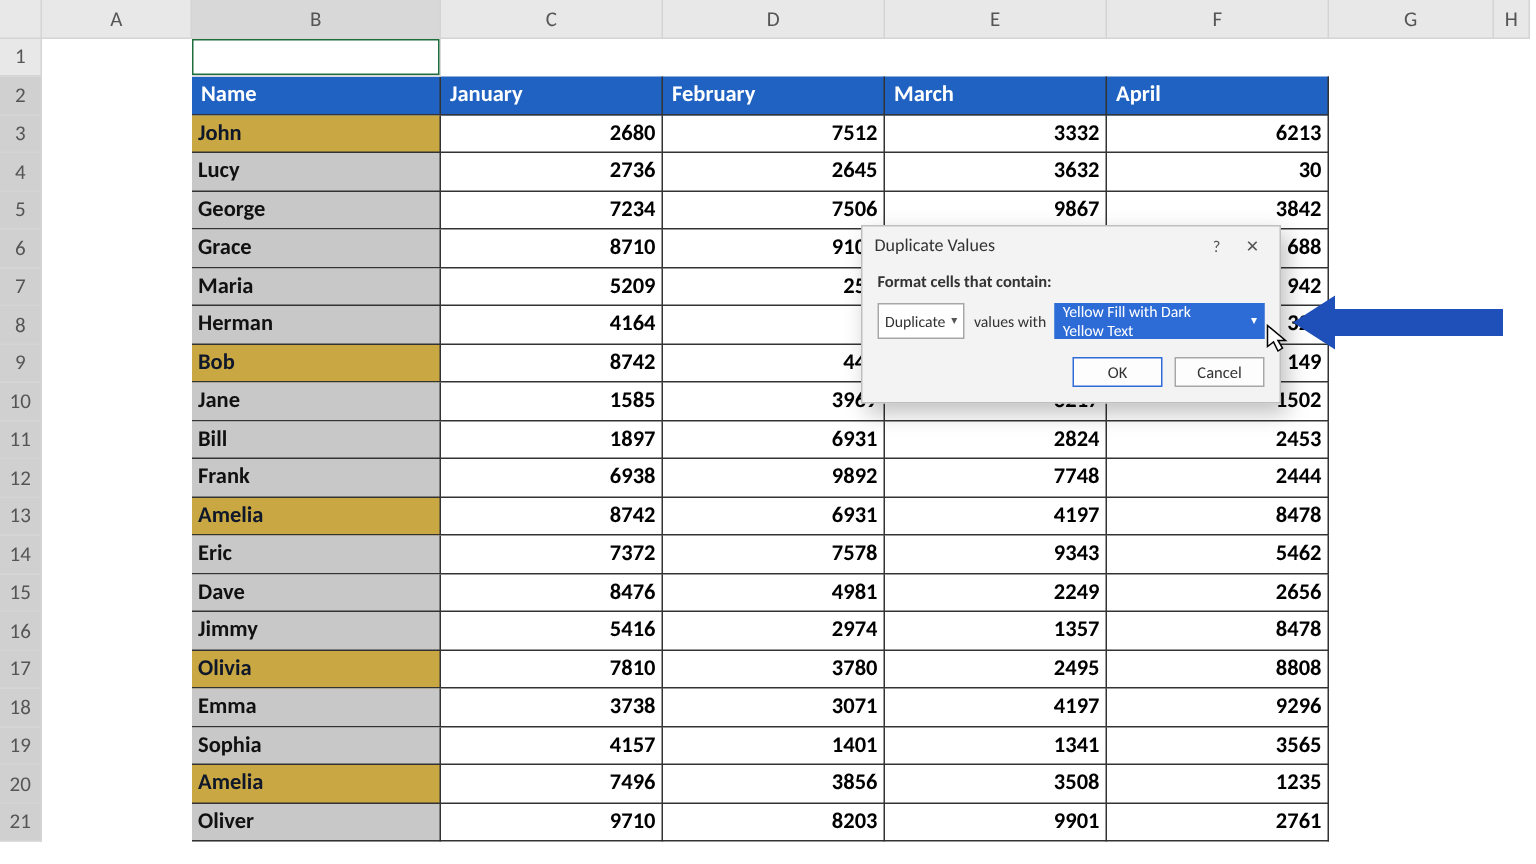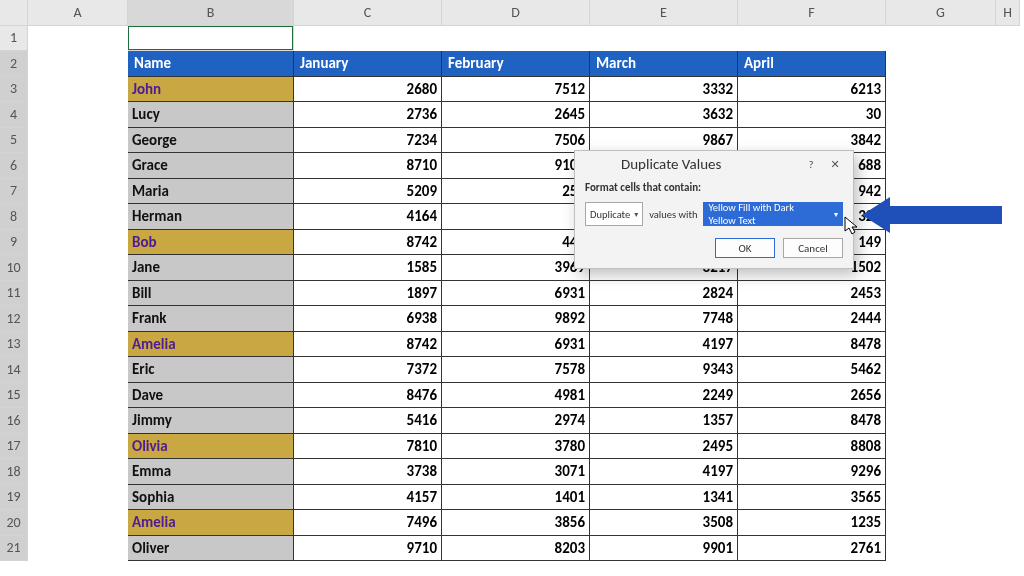--- a/index.html
+++ b/index.html
@@ -46,21 +46,21 @@
   border-bottom: 1px solid #d9d9d9;
   padding: 0 4px;
   display: flex;
   align-items: center;
   overflow: hidden;
   white-space: nowrap;
 }
 .cell.light { background: #fff; border-right: none; border-bottom: none; }
 .cell.num { justify-content: flex-end; font-weight: 600; }
 .cell.name { font-weight: 700; background: #c8c8c8; color: #111; border: 1px solid #333; border-top: none; border-left: none; }
-.cell.name.dup { background: #c9a742; color: #4c1d95; }
+.cell.name.dup { background: #c9a742; color: #0f172a; }
 .thead {
   background: #1f62c2;
   color: #ffffff;
   font-weight: 700;
   border: 1px solid #333;
   border-left: none;
   border-top: none;
   padding: 0 6px;
   display: flex; align-items: center;
 }
@@ -75,21 +75,21 @@
   background: #f3f3f3;
   border: 1px solid #bfbfbf;
   box-shadow: 4px 6px 14px rgba(0,0,0,0.25);
   font-size: 11px;
   color: #333;
 }
 .dialog .titlebar {
   display: flex; align-items: center;
   padding: 4px 6px 4px 8px;
 }
-.dialog .titlebar .t { flex: 1; font-size: 15px; margin-left: 38px; }
+.dialog .titlebar .t { flex: 1; font-size: 12px; }
 .dialog .tbtn { width: 24px; height: 18px; display: flex; align-items: center; justify-content: center; color: #555; cursor: pointer; }
 .dialog .body { padding: 4px 10px 10px; }
 .dialog .lbl { font-weight: 700; margin-bottom: 8px; }
 .dialog .row { display: flex; align-items: center; gap: 6px; }
 .dsel {
   border: 1px solid #a7a7a7; background: #fff; font-size: 10.5px;
   height: 18px; display: flex; align-items: center; padding: 11px 4px;
 }
 .dsel .car { margin-left: 4px; font-size: 8px; color: #555; }
 .dsel.hl { background: #2d6bd6; color: #fff; border: 1px solid #2d6bd6; flex: 1; gap: 17px; }

